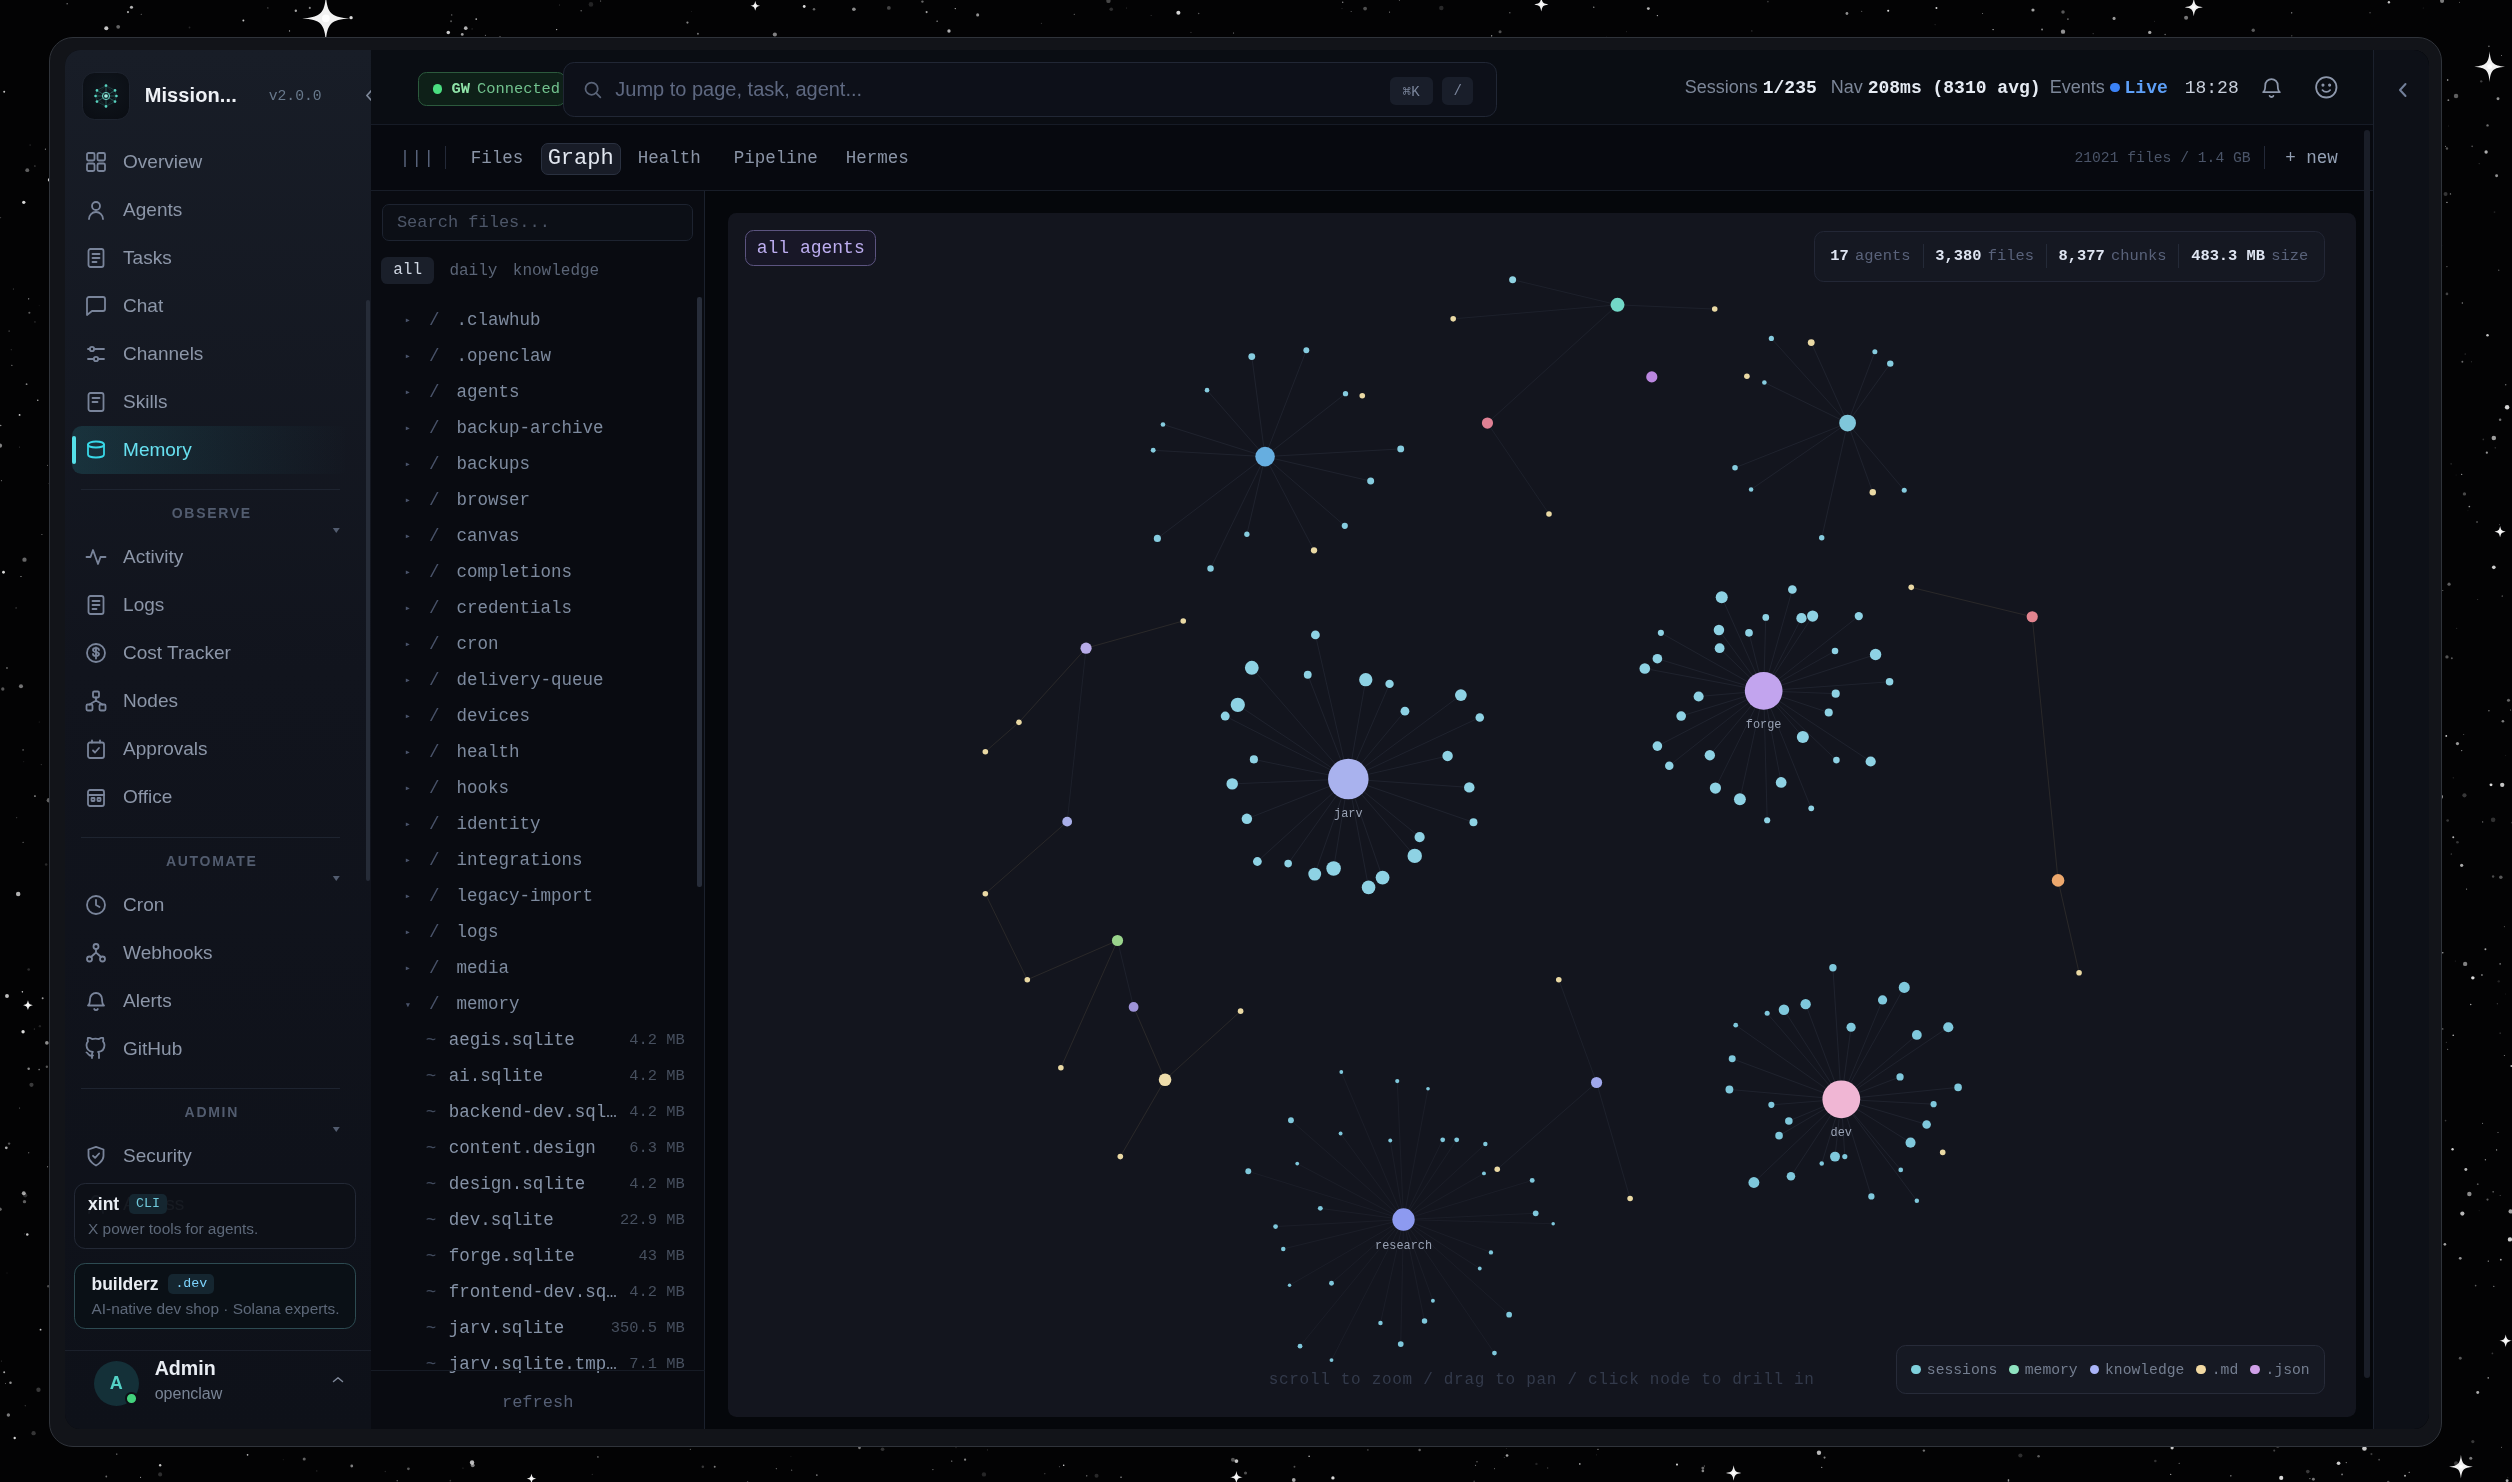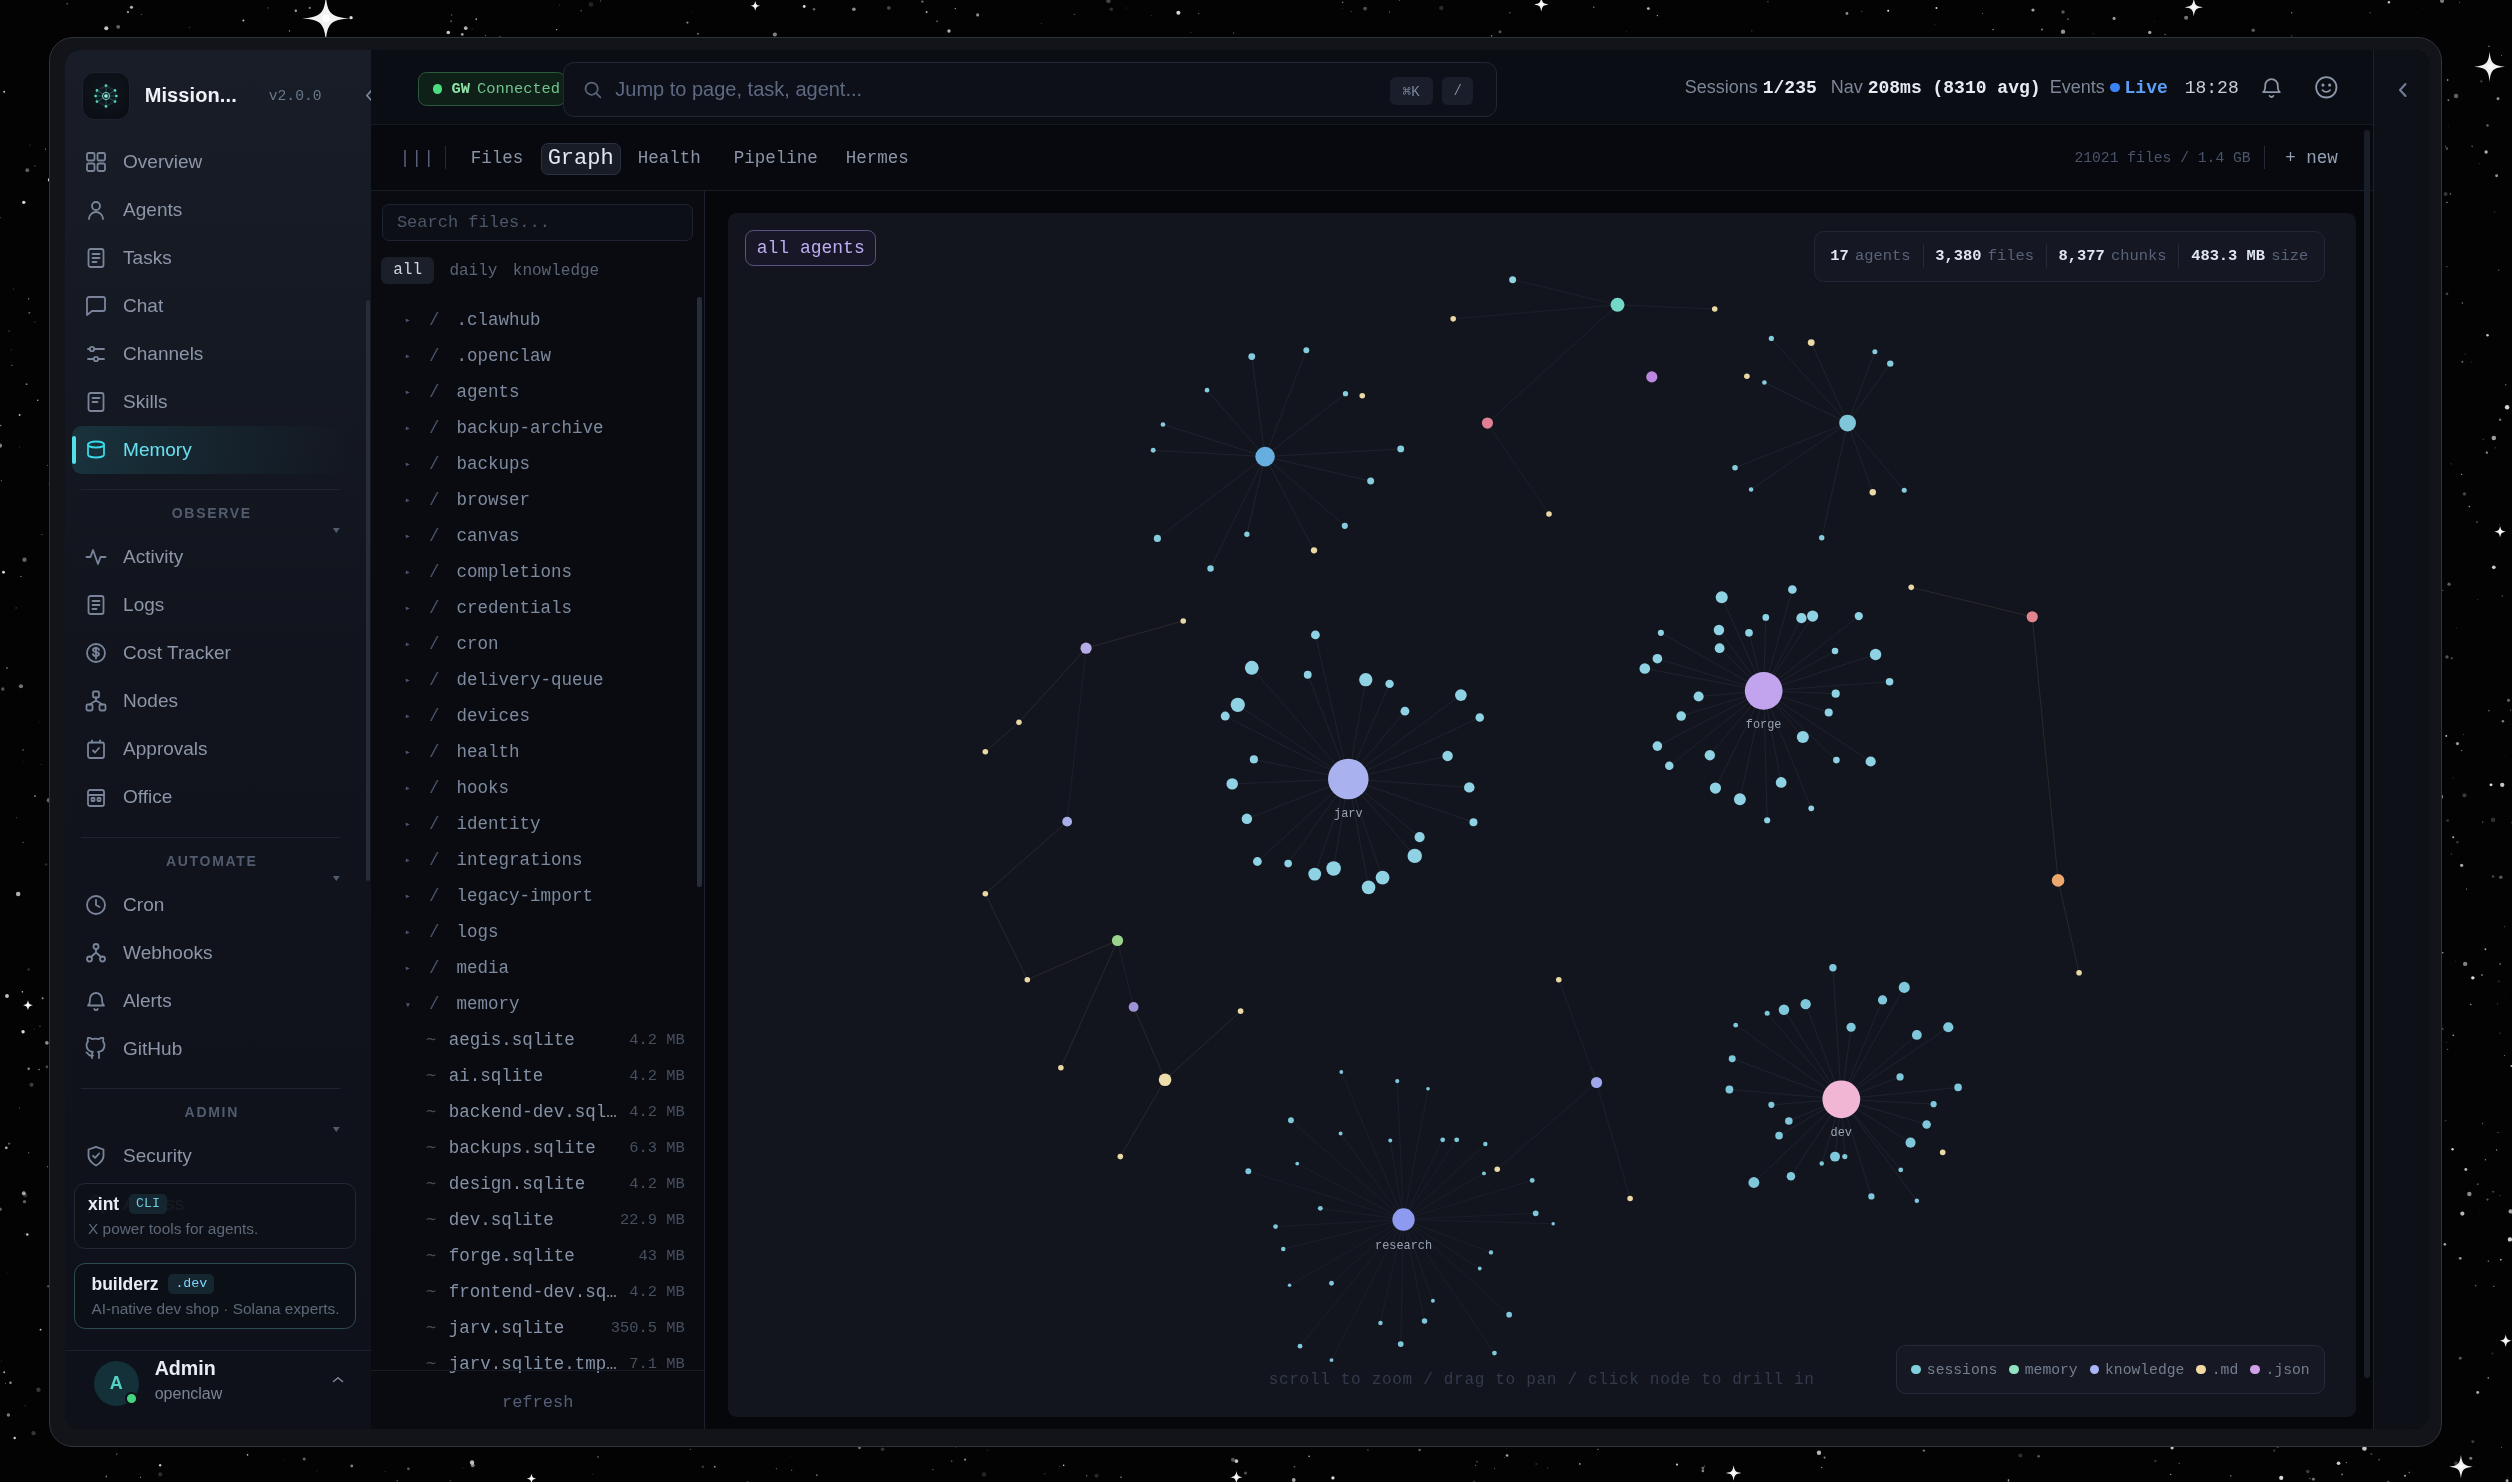--- a/index.html
+++ b/index.html
@@ -1075,21 +1075,21 @@
               <span class="tfn">ai.sqlite</span>
               <span class="tsz">4.2 MB</span>
             </div>
 <div class="trow file">
               <span class="til">~</span>
               <span class="tfn">backend-dev.sql…</span>
               <span class="tsz">4.2 MB</span>
             </div>
 <div class="trow file">
               <span class="til">~</span>
-              <span class="tfn">backups.sqlite</span>
+              <span class="tfn">content.design</span>
               <span class="tsz">6.3 MB</span>
             </div>
 <div class="trow file">
               <span class="til">~</span>
               <span class="tfn">design.sqlite</span>
               <span class="tsz">4.2 MB</span>
             </div>
 <div class="trow file">
               <span class="til">~</span>
               <span class="tfn">dev.sqlite</span>

